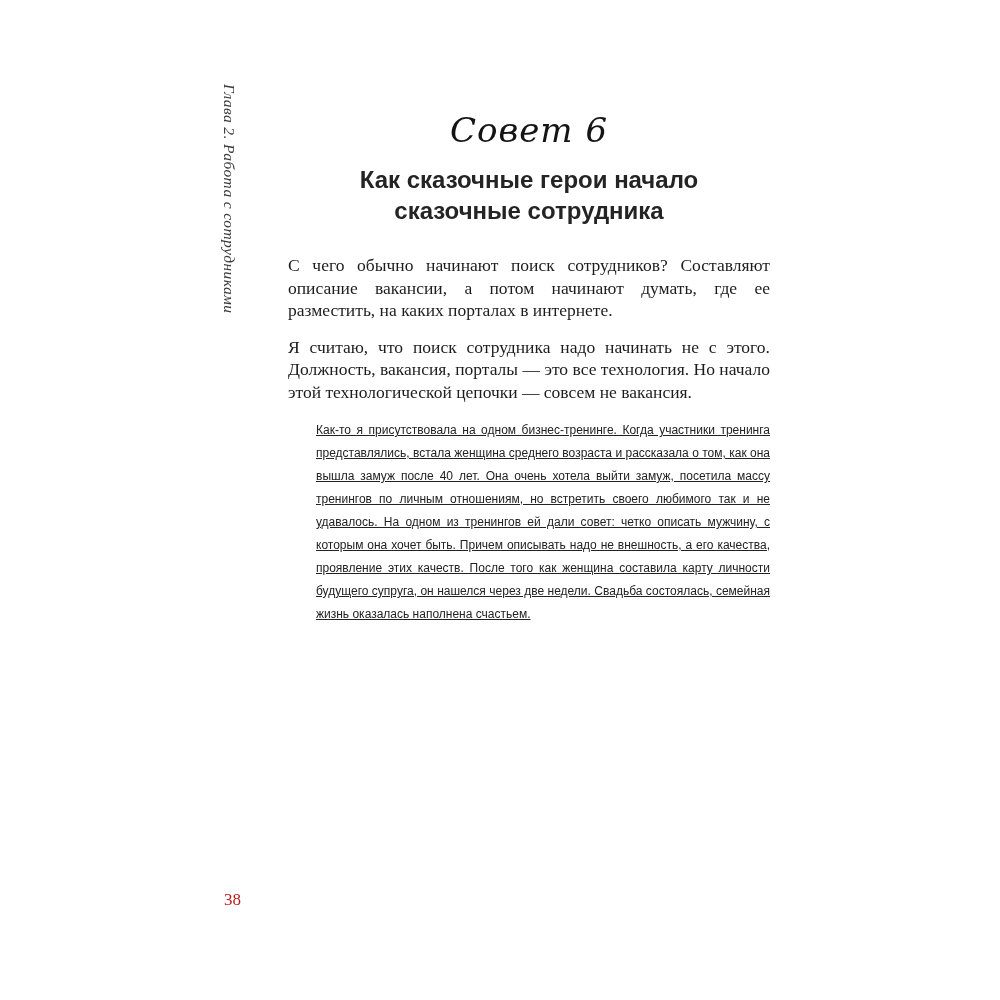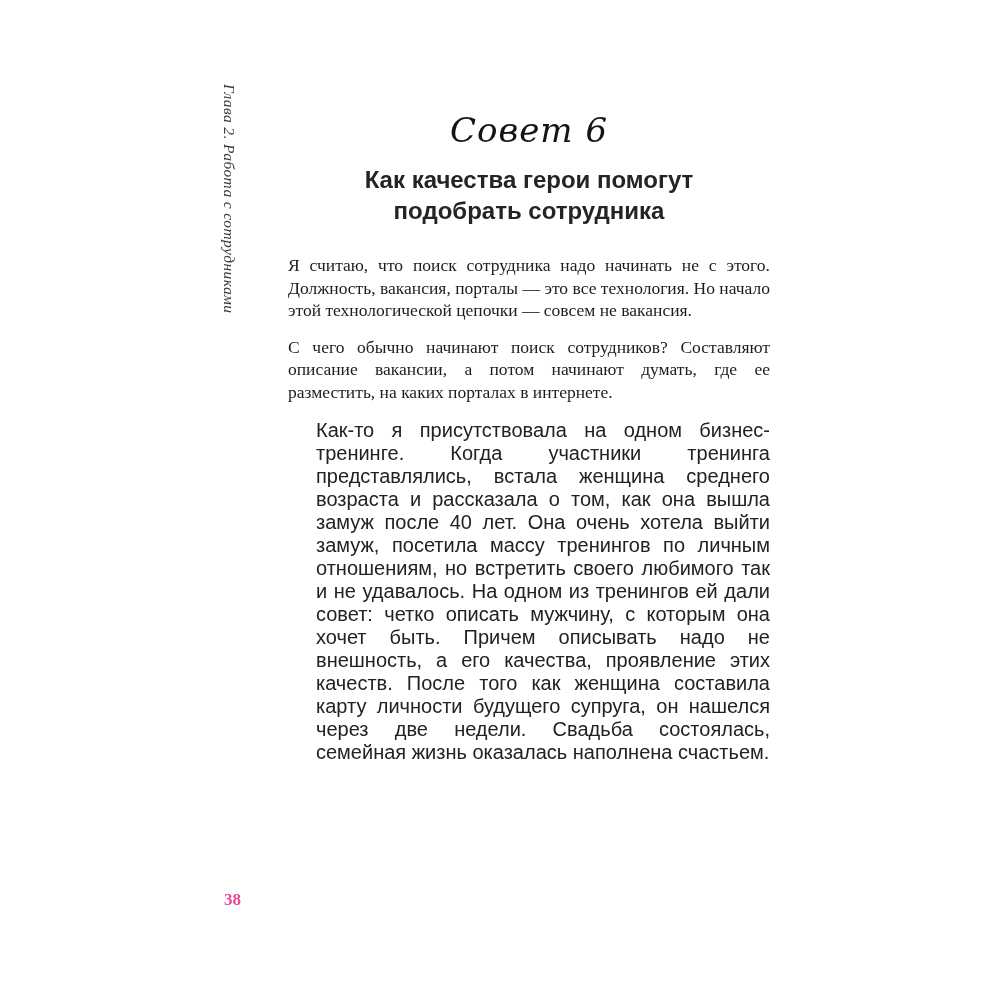--- a/index.html
+++ b/index.html
@@ -62,58 +62,59 @@
     font-size: 17.5px;
     line-height: 22.5px;
     text-align: justify;
     color: #1c1c1c;
     margin: 0 0 14px 0;
     hyphens: auto;
     -webkit-hyphens: auto;
   }
   .excerpt-block {
     font-family: "Liberation Sans", sans-serif;
-    font-size: 20px;
+    font-size: 12px;
     line-height: 23px;
     text-align: justify;
     color: #222222;
     margin: 16px 0 0 28px;
     hyphens: auto;
+    text-decoration: underline;
     -webkit-hyphens: auto;
   }
   .page-number {
     position: absolute;
     left: 224px;
     top: 890px;
     font-family: "Liberation Serif", serif;
-    font-weight: bold;
+    font-weight: normal;
     font-size: 17px;
-    color: #ec4899;
+    color: #b91c1c;
   }
 </style>
 </head>
 <body>
 
 <div class="book-page">
 
   <div class="chapter-vertical">Глава 2. Работа с сотрудниками</div>
 
   <div class="content-column">
 
     <div class="tip-title">Совет 6</div>
 
     <div class="tip-heading">
-      <div>Как качества герои помогут</div>
-      <div>подобрать сотрудника</div>
+      <div>Как сказочные герои начало</div>
+      <div>сказочные сотрудника</div>
     </div>
 
 
+    <p class="body-paragraph">С чего обычно начинают поиск сотрудников? Составляют описание вакансии, а потом начинают думать, где ее разместить, на каких порталах в интернете.</p>
+
     <p class="body-paragraph">Я считаю, что поиск сотрудника надо начинать не с этого. Должность, вакансия, порталы — это все технология. Но начало этой технологической цепочки — совсем не вакансия.</p>
-
-    <p class="body-paragraph">С чего обычно начинают поиск сотрудников? Составляют описание вакансии, а потом начинают думать, где ее разместить, на каких порталах в интернете.</p>
 
 
     <div class="excerpt-block">Как-то я присутствовала на одном бизнес-тренинге. Когда участники тренинга представлялись, встала женщина среднего возраста и рассказала о том, как она вышла замуж после 40 лет. Она очень хотела выйти замуж, посетила массу тренингов по личным отношениям, но встретить своего любимого так и не удавалось. На одном из тренингов ей дали совет: четко описать мужчину, с которым она хочет быть. Причем описывать надо не внешность, а его качества, проявление этих качеств. После того как женщина составила карту личности будущего супруга, он нашелся через две недели. Свадьба состоялась, семейная жизнь оказалась наполнена счастьем.</div>
 
   </div>
 
   <div class="page-number">38</div>
 
 </div>
 

